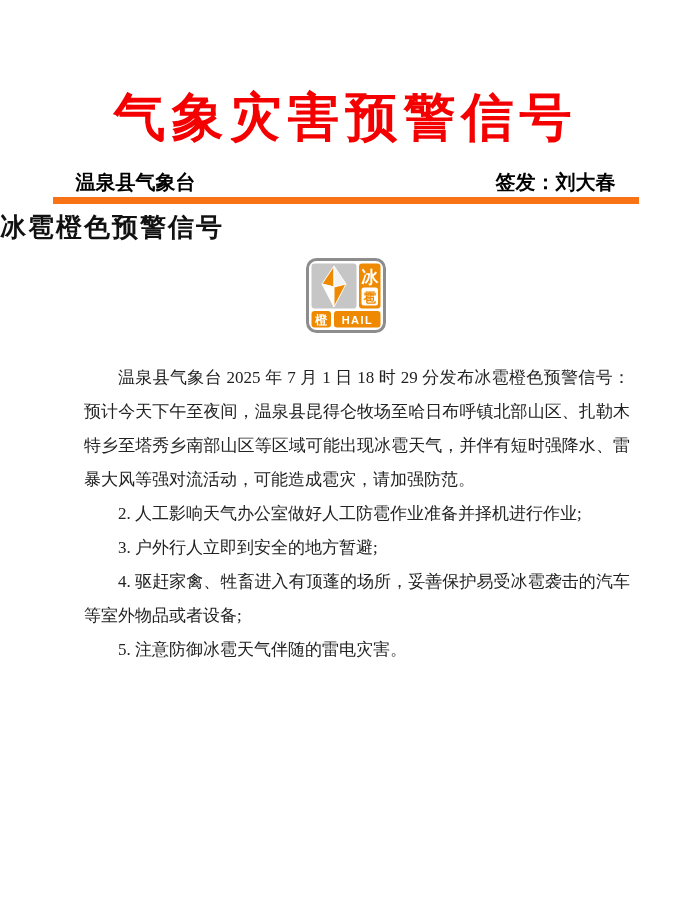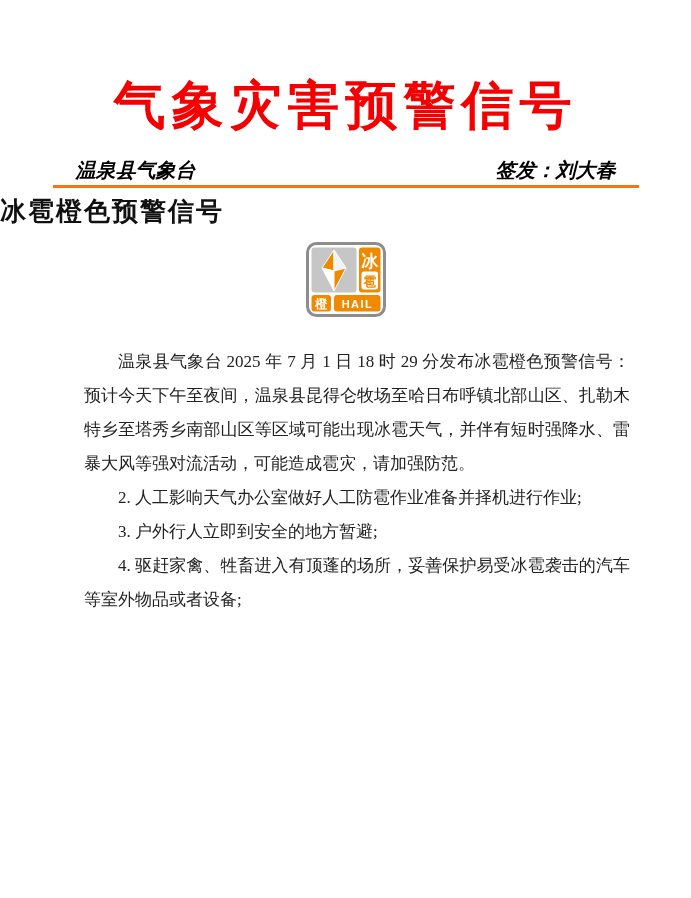--- a/index.html
+++ b/index.html
@@ -4,21 +4,21 @@
 <style>
   html, body {
     margin: 0;
     padding: 0;
     background: #ffffff;
   }
   .page {
     position: relative;
     width: 691px;
     height: 850px;
-    margin: 0 auto;
+    margin: 12px auto;
     background: #ffffff;
     overflow: hidden;
     font-family: "Liberation Serif", "DejaVu Serif", serif;
     color: #1a1a1a;
   }
   .doc-title {
     margin-top: 76px;
     text-align: center;
     font-family: "Liberation Sans", "DejaVu Sans", sans-serif;
     font-weight: 900;
@@ -29,28 +29,27 @@
     white-space: nowrap;
   }
   .header-row {
     width: 586px;
     margin: 25px auto 0;
     padding: 0 23px 4px;
     box-sizing: border-box;
     display: flex;
     justify-content: space-between;
     align-items: flex-end;
-    border-bottom: 3px solid #f97316;
+    border-bottom: 7px solid #f97316;
     font-family: "Liberation Serif", "DejaVu Serif", serif;
     font-weight: 700;
     font-size: 20px;
     line-height: 22px;
     color: #000000;
     white-space: nowrap;
-    font-style: italic;
   }
   .warning-subtitle {
     margin-top: 8px;
     font-family: "Liberation Sans", "DejaVu Sans", sans-serif;
     font-weight: 700;
     font-size: 26px;
     line-height: 30px;
     letter-spacing: 2px;
     color: #111111;
   }
@@ -124,15 +123,16 @@
       <rect x="28" y="53" width="46.5" height="16.5" rx="3" fill="#ef8a00"></rect>
       <text class="hail-en" x="51.5" y="65.5" font-size="11" fill="#ffffff" text-anchor="middle">HAIL</text>
     </svg>
   </div>
 
   <div class="body-text">
     <p>温泉县气象台 2025 年 7 月 1 日 18 时 29 分发布冰雹橙色预警信号：预计今天下午至夜间，温泉县昆得仑牧场至哈日布呼镇北部山区、扎勒木特乡至塔秀乡南部山区等区域可能出现冰雹天气，并伴有短时强降水、雷暴大风等强对流活动，可能造成雹灾，请加强防范。</p>
     <p>2. 人工影响天气办公室做好人工防雹作业准备并择机进行作业;</p>
     <p>3. 户外行人立即到安全的地方暂避;</p>
     <p>4. 驱赶家禽、牲畜进入有顶蓬的场所，妥善保护易受冰雹袭击的汽车等室外物品或者设备;</p>
+    <p>5. 注意防御冰雹天气伴随的雷电灾害。</p>
   </div>
 
 </div>
 
 </body></html>

